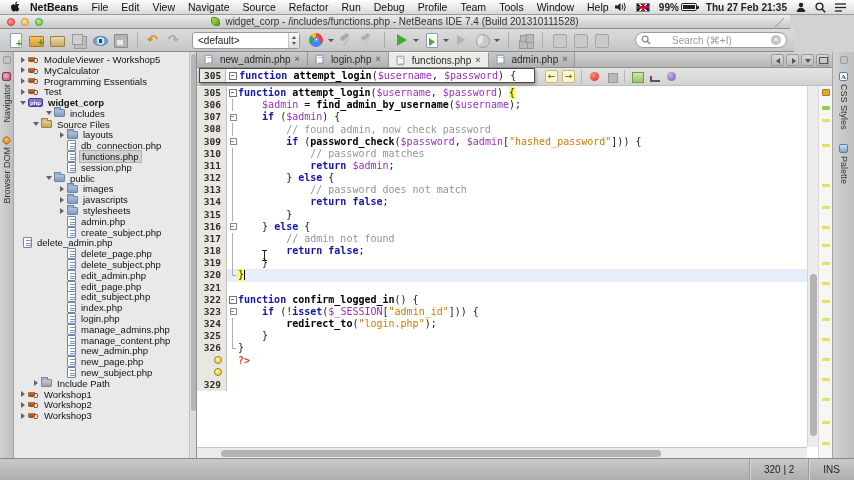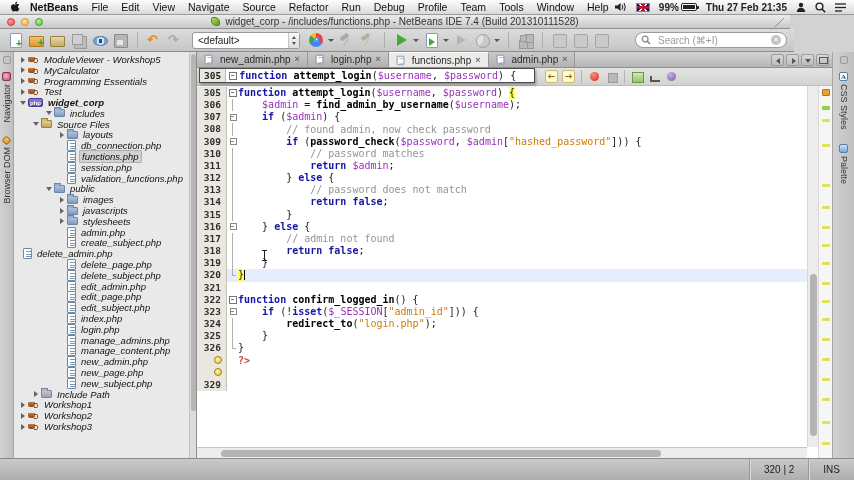--- a/index.html
+++ b/index.html
@@ -74,21 +74,21 @@
   .ic-misc::before{content:"";left:3px;top:3px;width:12px;height:12px;background:#cacaca;border:1px solid #a5a5a5;border-radius:2px;}
   .dd{width:7px;height:19px;position:relative;flex:none;}
   .dd::before{content:"";position:absolute;left:0;top:8px;border-top:3.5px solid #555;border-left:3px solid #0000;border-right:3px solid #0000;}
   .combo{display:flex;align-items:center;width:108px;height:17px;background:#fff;border:1px solid #97979f;
          border-radius:3px;font-size:10px;color:#222;padding:0 0 0 5px;margin:0 4px;}
   .combo .cval{flex:1;white-space:nowrap;overflow:hidden;}
   .combo .carr{width:11px;height:15px;border-left:1px solid #c5c5c5;position:relative;background:linear-gradient(#fafafa,#dcdcdc);}
   .carr::before{content:"";position:absolute;left:3px;top:3px;border-bottom:3px solid #555;border-left:2.5px solid #0000;border-right:2.5px solid #0000;}
   .carr::after{content:"";position:absolute;left:3px;bottom:3px;border-top:3px solid #555;border-left:2.5px solid #0000;border-right:2.5px solid #0000;}
   .searchbox{position:absolute;right:7px;top:3px;width:152px;height:16px;border:1px solid #9a9aa2;border-radius:8px;
-             background:#fff;display:flex;align-items:center;padding:0 5px;gap:5px;}
+             background:#fff;display:flex;align-items:center;padding:0 5px;gap:19px;}
   .searchbox input{border:none;outline:none;flex:1;font:10px "Liberation Sans",sans-serif;color:#333;background:none;min-width:0;}
   .searchbox input::placeholder{color:#9a9a9a;}
   .sclear{width:10px;height:10px;border-radius:50%;background:#c2c2c2;color:#fff;font:bold 8px/10px "Liberation Sans",sans-serif;text-align:center;}
 
   
   .main{position:absolute;left:0;top:52px;width:854px;height:406px;display:flex;background:#c9c9c9;}
   .dockstrip{flex:none;background:linear-gradient(90deg,#d2d2d2,#bfbfbf);border-right:1px solid #a5a5a5;position:relative;}
   .dock-left{width:14px;}
   .dock-right{width:22px;border-right:none;border-left:1px solid #a5a5a5;}
   .vtabs{display:flex;flex-direction:column;align-items:center;gap:14px;padding-top:20px;}
@@ -103,21 +103,21 @@
   .vico-pal{background:linear-gradient(#cfe2f5,#7aa6d0);border:1px solid #5580ac;}
 
   
   .explorer{width:183px;flex:none;background:#e9e9e9;border-right:1px solid #8f8f8f;display:flex;flex-direction:column;position:relative;}
   .xtabs{height:17px;flex:none;background:linear-gradient(#d7d7d7,#bcbcbc);border-bottom:1px solid #9e9e9e;display:flex;align-items:flex-end;padding-left:2px;position:relative;}
   .xtab{height:15px;display:flex;align-items:center;gap:3px;padding:0 7px;font-size:10px;color:#333;
         border:1px solid #a2a2a2;border-bottom:none;border-radius:3px 3px 0 0;background:linear-gradient(#cfcfcf,#bababa);margin-right:1px;}
   .xtab.active{background:#e9e9e9;color:#111;height:16px;}
   .closex{width:9px;height:9px;border-radius:50%;border:1px solid #9a9a9a;color:#777;font:7px/7px "Liberation Sans",sans-serif;text-align:center;background:#e0e0e0;}
   .panelbtn{position:absolute;right:3px;top:4px;width:9px;height:9px;border:1px solid #9a9a9a;background:#cfcfcf;border-radius:2px;}
-  .tree{flex:1;overflow:hidden;padding-top:2px;position:relative;font-style:italic;}
+  .tree{flex:1;overflow:hidden;padding-top:2px;position:relative;}
   .trow{height:10.8px;display:flex;align-items:center;font-size:9.5px;color:#111;white-space:nowrap;}
   .texp{width:9px;flex:none;position:relative;height:100%;}
   .texp.right::before{content:"";position:absolute;left:2px;top:2.5px;border-left:4px solid #636363;border-top:3px solid #0000;border-bottom:3px solid #0000;}
   .texp.down::before{content:"";position:absolute;left:1px;top:3.5px;border-top:4px solid #636363;border-left:3px solid #0000;border-right:3px solid #0000;}
   .tlabel{padding:0 2px;}
   .trow.sel .tlabel{background:#d2d2d2;border:1px solid #b0b0b0;border-radius:1px;}
   .trow.boldname .tlabel{font-weight:bold;}
   .ic{flex:none;margin-right:3px;position:relative;}
   .ic-java{width:11px;height:9px;}
   .ic-java::before{content:"";position:absolute;left:0;top:2px;width:7px;height:5px;background:linear-gradient(#c07a42,#8a4a1e);border-radius:0 0 2px 2px;}
@@ -415,25 +415,20 @@
           <div class="trow sel" style="padding-left: 44px;">
             <span class="texp"></span>
             <span class="ic ic-file"></span>
             <span class="tlabel">functions.php</span>
           </div>
           <div class="trow" style="padding-left: 44px;">
             <span class="texp"></span>
             <span class="ic ic-file"></span>
             <span class="tlabel">session.php</span>
           </div>
-          <div class="trow" style="padding-left: 44px;">
-            <span class="texp"></span>
-            <span class="ic ic-file"></span>
-            <span class="tlabel">validation_functions.php</span>
-          </div>
           <div class="trow" style="padding-left: 31px;">
             <span class="texp down"></span>
             <span class="ic ic-folder"></span>
             <span class="tlabel">public</span>
           </div>
           <div class="trow" style="padding-left: 44px;">
             <span class="texp right"></span>
             <span class="ic ic-folder"></span>
             <span class="tlabel">images</span>
           </div>

